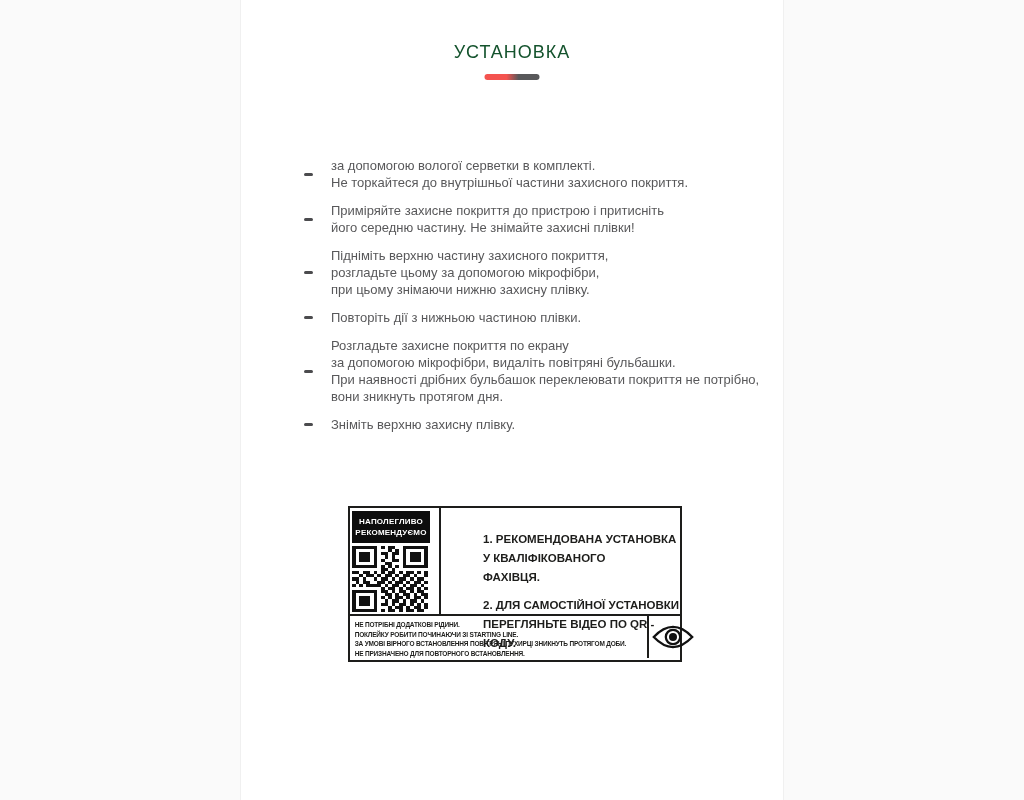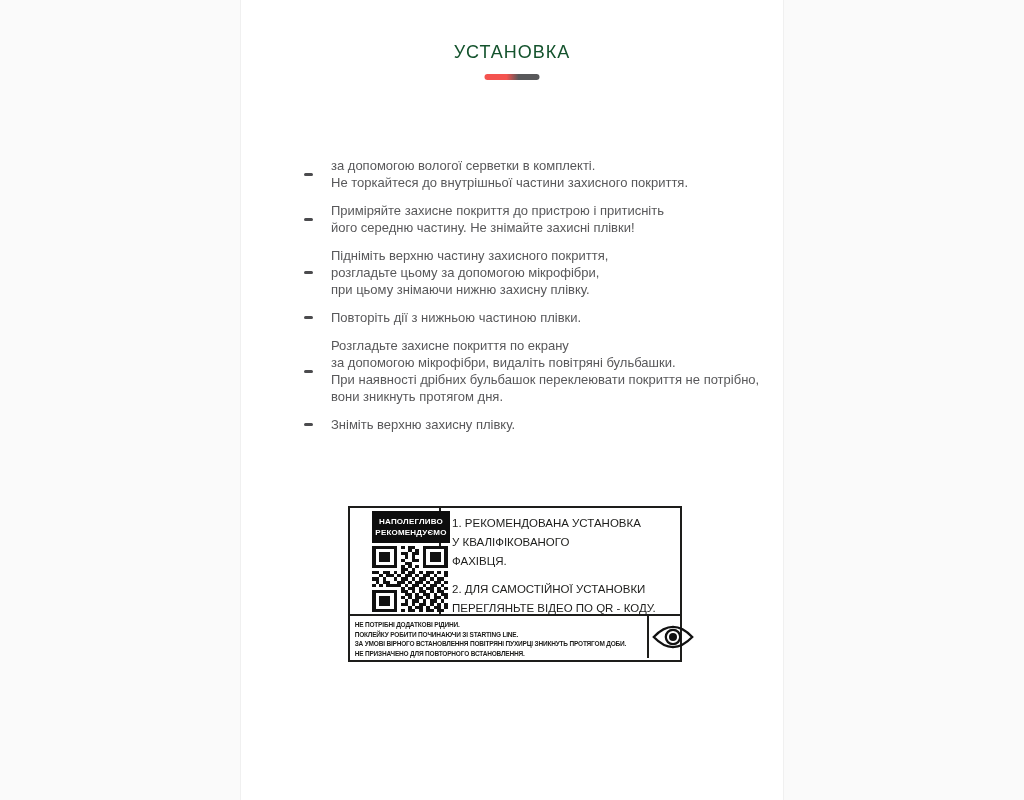--- a/index.html
+++ b/index.html
@@ -37,35 +37,35 @@
   }
   .bullet{display:flex;}
   .dash-col{width:27px;display:flex;align-items:center;flex:0 0 27px;}
   .dash{width:9px;height:3px;background:#4b4b4e;border-radius:1.5px;display:inline-block;}
   .bullet-text{font-size:13px;line-height:17px;color:var(--text);}
   .rec-box{
     position:absolute;left:107px;top:506px;width:334px;height:156px;
     border:2px solid var(--ink);background:#fff;
   }
   .box-top{display:flex;height:108px;border-bottom:2px solid var(--ink);}
-  .box-left{width:91px;flex:0 0 91px;border-right:2px solid var(--ink);padding:3px 0 0 22px;}
+  .box-left{width:91px;flex:0 0 91px;border-right:2px solid var(--ink);padding:3px 0 0 2px;}
   .badge{
     width:78px;background:#0d0d0d;color:#ffffff;
     font-size:8px;font-weight:bold;line-height:11px;text-align:center;
     padding:5px 1px;letter-spacing:0.2px;
   }
   .qr{
     margin-top:3px;width:76px;height:66px;
     display:grid;grid-template-columns:repeat(21,1fr);grid-auto-rows:1fr;
   }
   .qr div{background:#fff;}
   .qr div.on{background:#111111;}
   .box-right{
-    flex:1;padding:6px 0 0 11px;color:var(--ink);
-    font-weight:normal;font-size:11.5px;line-height:19px;
+    flex:1;padding:22px 0 0 11px;color:var(--ink);
+    font-weight:bold;font-size:11.5px;line-height:19px;margin-left:31px;
   }
   .point + .point{margin-top:9px;}
   .box-bottom{display:flex;height:42px;}
   .footnotes{
     flex:1;padding:4px 0 0 5px;
     font-size:7px;font-weight:bold;line-height:9.5px;color:var(--ink);
     letter-spacing:-0.2px;white-space:nowrap;
     transform:scaleX(0.93);transform-origin:left top;
   }
   .eye-cell{

